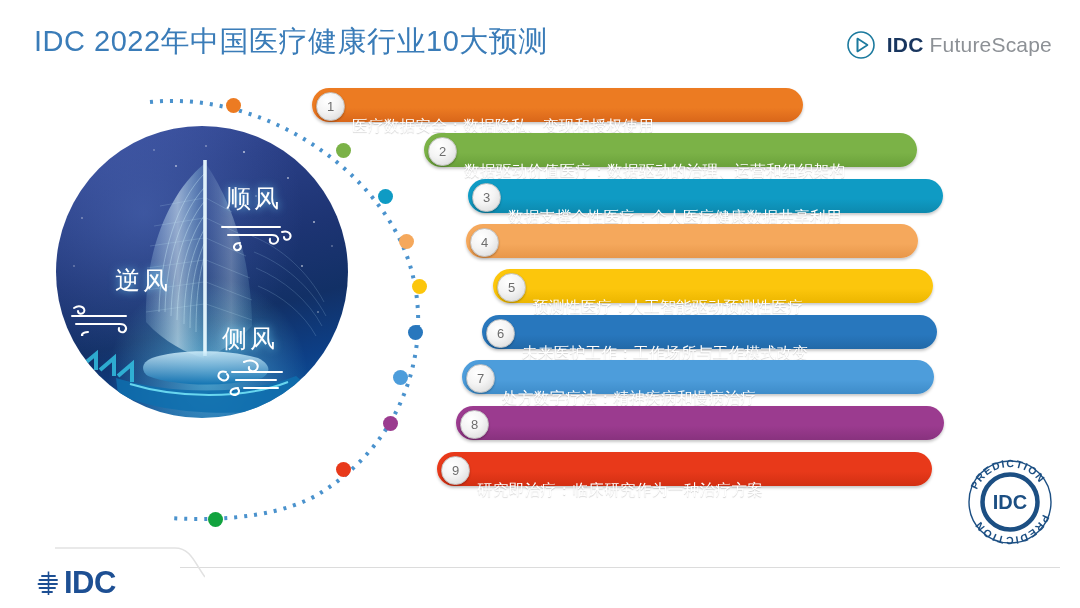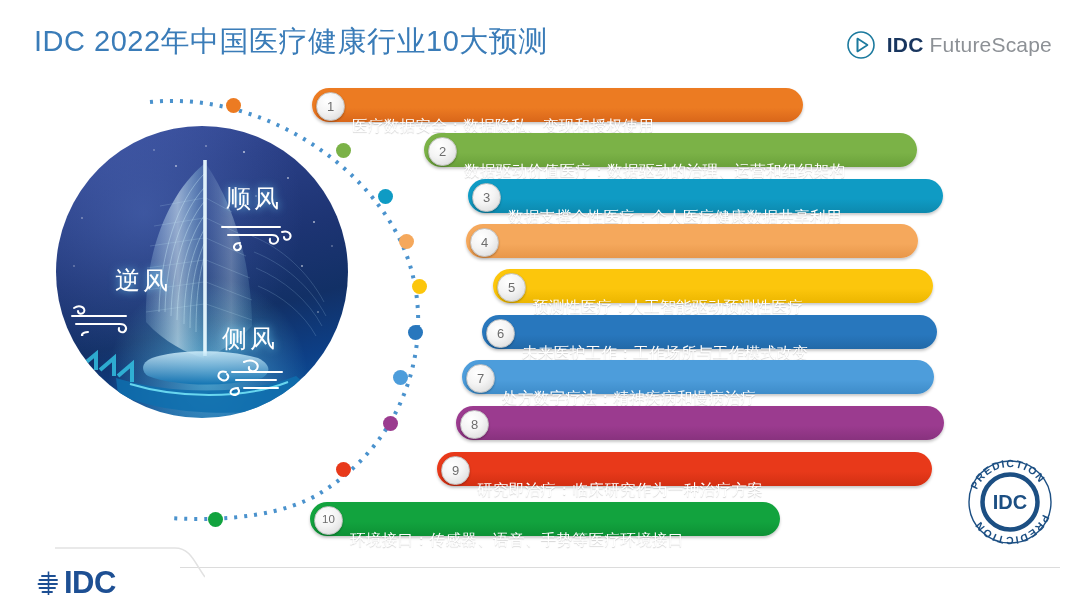--- a/index.html
+++ b/index.html
@@ -297,24 +297,20 @@
     <div class="node" style="background: rgb(232, 57, 26);"></div>
     <div class="bar" style="left: 94px; right: 0px; background: linear-gradient(rgb(232, 57, 26) 0%, rgb(232, 57, 26) 58%, rgb(210, 47, 18) 100%);">
       <div class="num">9</div>
       <div class="bar-label">研究即治疗：临床研究作为一种治疗方案</div>
     </div>
   </div>
 
   <div class="row" id="r10" style="left:215px;top:502px;width:565px;">
     <div class="connector" style="background: rgb(13, 145, 53);"></div>
     <div class="node" style="background: rgb(18, 163, 62);"></div>
-    <div class="bar" style="left: 95px; right: 0px; background: linear-gradient(rgb(18, 163, 62) 0%, rgb(18, 163, 62) 58%, rgb(13, 145, 53) 100%);">
-      <div class="num" style="font-size:11.5px;">10</div>
-      <div class="bar-label">环境接口：传感器、语音、手势等医疗环境接口</div>
-    </div>
   </div>
 
   <svg class="seal" viewBox="0 0 92 92">
     <defs>
       <path id="ringTop" d="M46 46 m-35 0 a35 35 0 1 1 70 0" fill="none"></path>
       <path id="ringBot" d="M46 46 m35 0 a35 35 0 1 1 -70 0" fill="none"></path>
     </defs>
     <circle cx="46" cy="46" r="41" fill="none" stroke="#1c4f83" stroke-width="1.4"></circle>
     <circle cx="46" cy="46" r="27.5" fill="none" stroke="#1c4f83" stroke-width="4.5"></circle>
     <text font-family="'Liberation Sans',sans-serif" font-size="10.5" font-weight="bold" fill="#1c4f83" letter-spacing="1.4">

